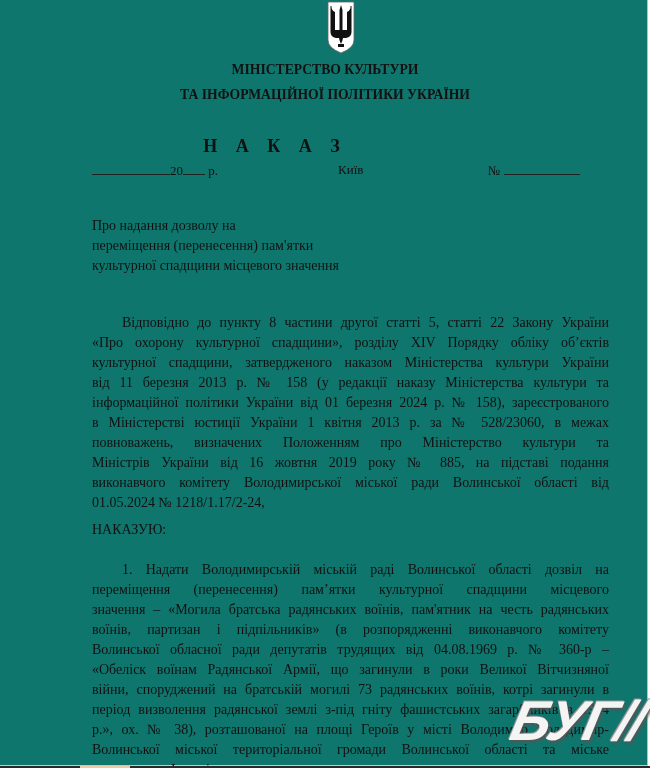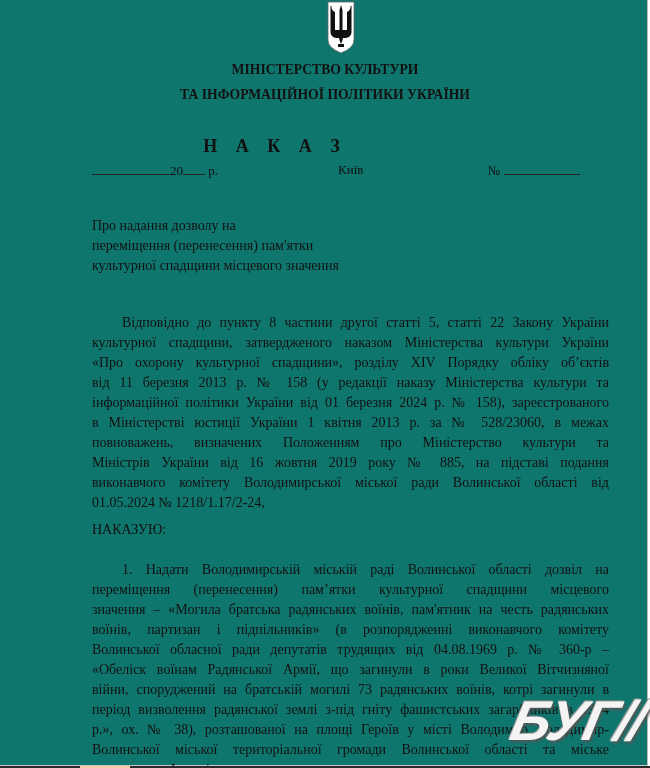--- a/index.html
+++ b/index.html
@@ -89,22 +89,22 @@
   </div>
 
   <div class="subject">
     <div>Про надання дозволу на</div>
     <div>переміщення (перенесення) пам'ятки</div>
     <div>культурної спадщини місцевого значення</div>
   </div>
 
   <div class="para p1">
     <span class="line indent">Відповідно до пункту 8 частини другої статті 5, статті 22 Закону України</span>
+    <span class="line">«Про охорону культурної спадщини», розділу XIV Порядку обліку об’єктів</span>
     <span class="line">культурної спадщини, затвердженого наказом Міністерства культури України</span>
-    <span class="line">«Про охорону культурної спадщини», розділу XIV Порядку обліку об’єктів</span>
     <span class="line">від 11 березня 2013 р. № 158 (у редакції наказу Міністерства культури та</span>
     <span class="line">інформаційної політики України від 01 березня 2024 р. № 158), зареєстрованого</span>
     <span class="line">в Міністерстві юстиції України 1 квітня 2013 р. за № 528/23060, в межах</span>
     <span class="line">повноважень, визначених Положенням про Міністерство культури та</span>
     <span class="line">Міністрів України від 16 жовтня 2019 року № 885, на підставі подання</span>
     <span class="line">виконавчого комітету Володимирської міської ради Волинської області від</span>
     <span class="line last">01.05.2024 № 1218/1.17/2-24,</span>
   </div>
 
   <div class="p-order">НАКАЗУЮ:</div>

